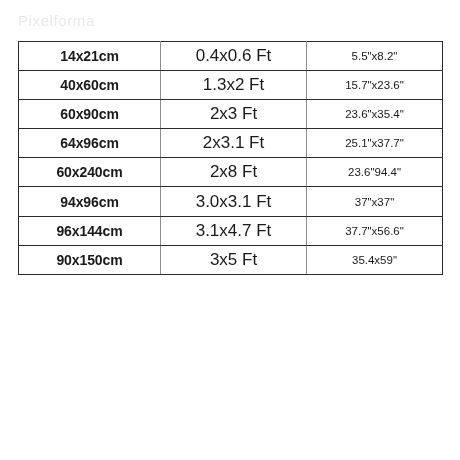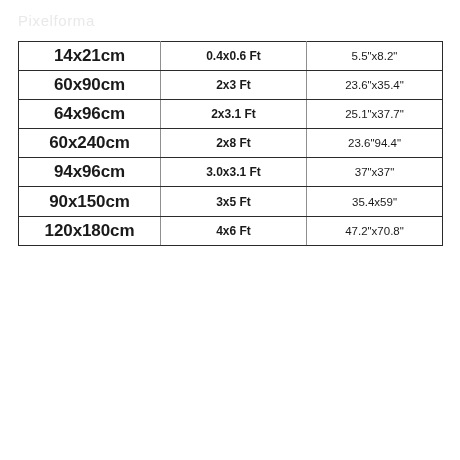--- a/index.html
+++ b/index.html
@@ -56,28 +56,28 @@
     vertical-align: middle;
     color: #1a1a1a;
     padding: 0 2px;
     white-space: nowrap;
   }
 
   table#size-table td.col-cm {
     width: 142px;
     border-left: 1.6px solid #2b2b2b;
     font-weight: bold;
-    font-size: 17px;
+    font-size: 14px;
     letter-spacing: -0.1px;
   }
 
   table#size-table td.col-ft {
     width: 146px;
-    font-weight: 700;
-    font-size: 12px;
+    font-weight: 400;
+    font-size: 17px;
   }
 
   table#size-table td.col-in {
     width: 136px;
     border-right: 1.6px solid #2b2b2b;
     font-weight: 400;
     font-size: 11.5px;
   }
 </style>
 </head>
@@ -87,44 +87,49 @@
 
 <div id="size-table-wrap">
   <table id="size-table">
     <tbody id="size-table-body">
         <tr>
           <td class="col-cm">14x21cm</td>
           <td class="col-ft">0.4x0.6 Ft</td>
           <td class="col-in">5.5"x8.2"</td>
         </tr>
         <tr>
+          <td class="col-cm">40x60cm</td>
+          <td class="col-ft">1.3x2 Ft</td>
+          <td class="col-in">15.7"x23.6"</td>
+        </tr>
+        <tr>
           <td class="col-cm">60x90cm</td>
           <td class="col-ft">2x3 Ft</td>
           <td class="col-in">23.6"x35.4"</td>
         </tr>
         <tr>
           <td class="col-cm">64x96cm</td>
           <td class="col-ft">2x3.1 Ft</td>
           <td class="col-in">25.1"x37.7"</td>
         </tr>
         <tr>
           <td class="col-cm">60x240cm</td>
           <td class="col-ft">2x8 Ft</td>
           <td class="col-in">23.6"94.4"</td>
         </tr>
         <tr>
           <td class="col-cm">94x96cm</td>
           <td class="col-ft">3.0x3.1 Ft</td>
           <td class="col-in">37"x37"</td>
         </tr>
         <tr>
+          <td class="col-cm">96x144cm</td>
+          <td class="col-ft">3.1x4.7 Ft</td>
+          <td class="col-in">37.7"x56.6"</td>
+        </tr>
+        <tr>
           <td class="col-cm">90x150cm</td>
           <td class="col-ft">3x5 Ft</td>
           <td class="col-in">35.4x59"</td>
-        </tr>
-        <tr>
-          <td class="col-cm">120x180cm</td>
-          <td class="col-ft">4x6 Ft</td>
-          <td class="col-in">47.2"x70.8"</td>
         </tr>
       </tbody>
   </table>
 </div>
 
 </body></html>

